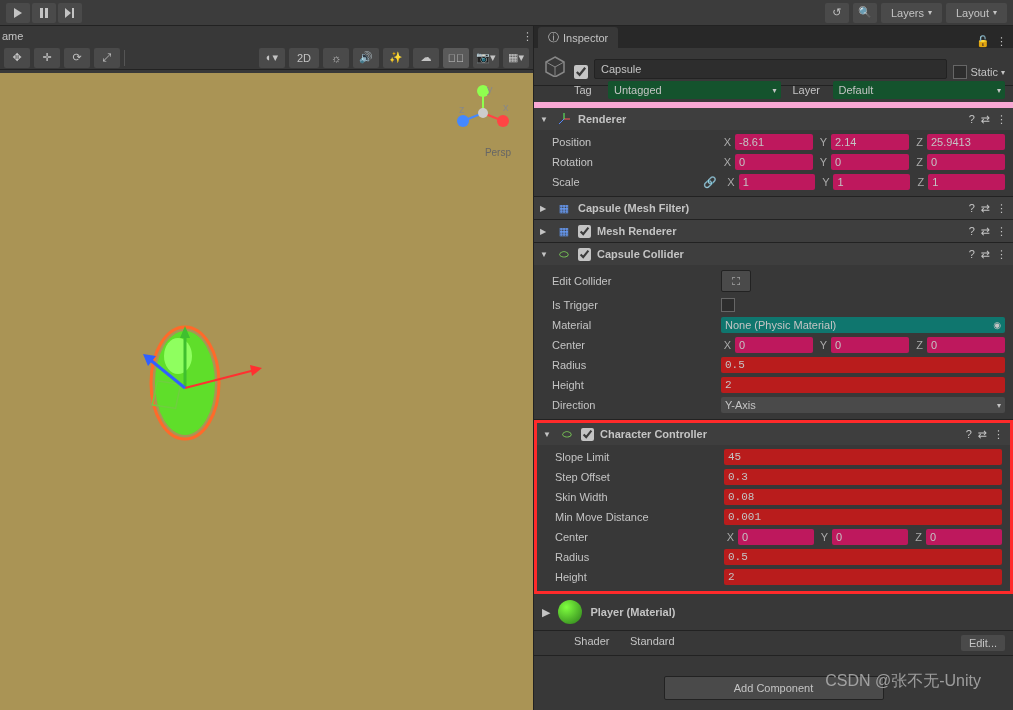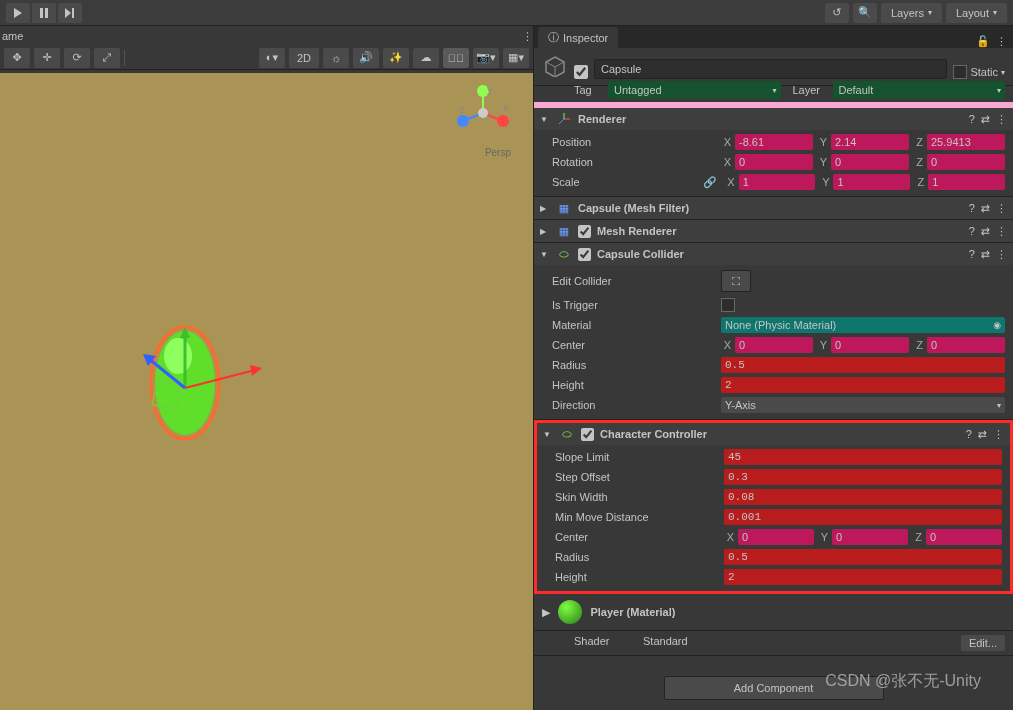--- a/index.html
+++ b/index.html
@@ -66,21 +66,21 @@
 .prop-row .dd-field { flex: 1; background: #4a4a4a; height: 16px; border-radius: 2px; display: flex; align-items: center; padding: 0 4px; position: relative; }
 .prop-row .dd-field::after { content: "▾"; position: absolute; right: 4px; font-size: 8px; }
 .edit-collider-btn { width: 30px; height: 22px; background: #4a4a4a; border: 1px solid #222; border-radius: 2px; display: flex; align-items: center; justify-content: center; }
 .chk-box { width: 14px; height: 14px; border: 1px solid #666; background: #2d2d2d; }
 
 .highlight-box { border: 3px solid #ff2a2a; }
 
 .material { padding: 6px 8px; display: flex; align-items: center; gap: 8px; border-bottom: 1px solid #222; }
 .material .sphere { width: 24px; height: 24px; border-radius: 50%; background: radial-gradient(circle at 35% 30%, #7fff3f, #2a7a1a); }
 .shader-row { padding: 4px 8px 4px 40px; display: flex; gap: 6px; border-bottom: 1px solid #222; }
-.shader-row .dd-field { flex: 1; margin-left: 13px; }
+.shader-row .dd-field { flex: 1; }
 .shader-row .edit-btn { background: #4a4a4a; padding: 2px 8px; border-radius: 2px; }
 
 .add-comp { margin: 20px auto; width: 220px; height: 24px; background: #4a4a4a; border: 1px solid #222; border-radius: 2px; display: flex; align-items: center; justify-content: center; }
 .watermark { position: absolute; bottom: 18px; right: 32px; color: rgba(200,200,200,0.7); font-size: 16px; }
 
 svg { pointer-events: none; }
 input[type=checkbox] { accent-color: #c4c4c4; }
 </style>
 </head>
 <body>

